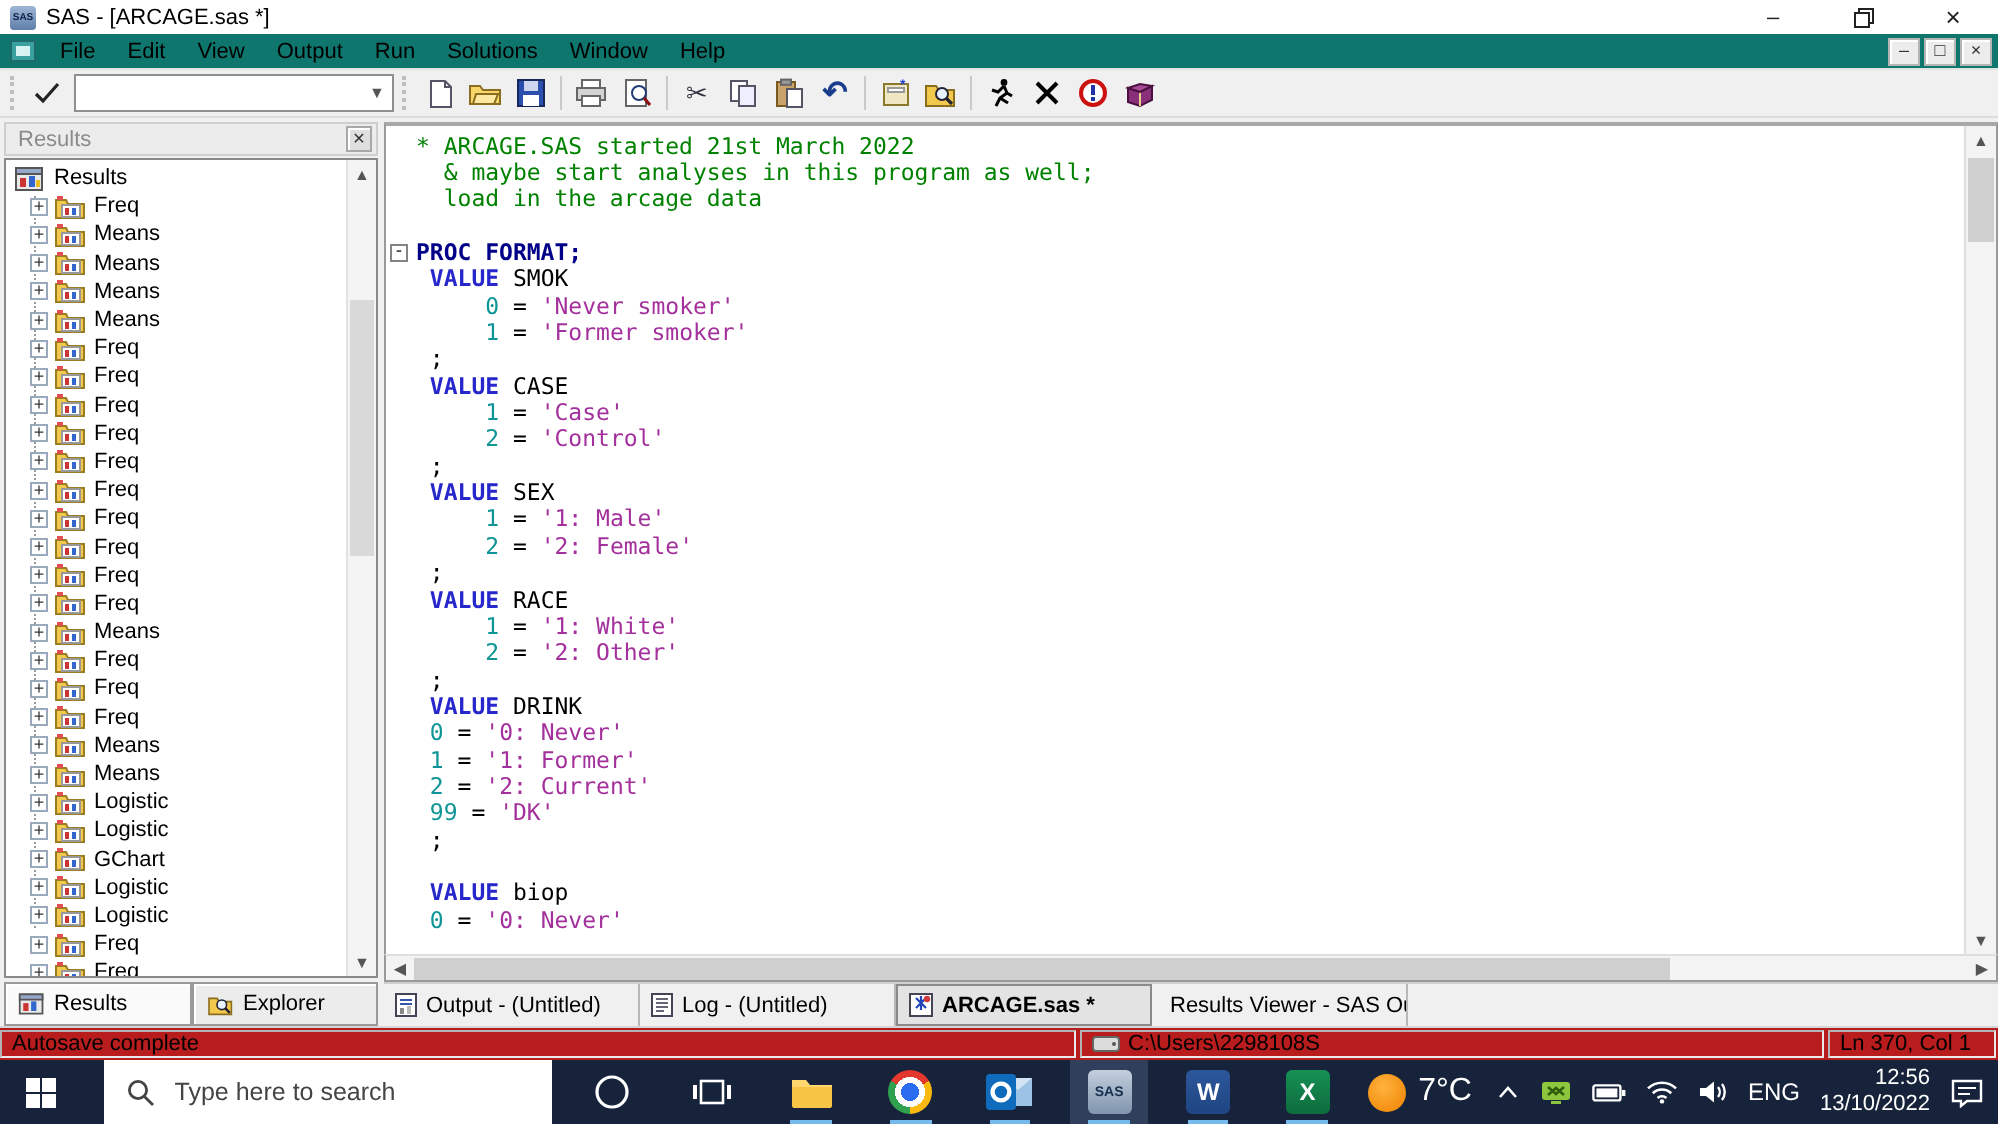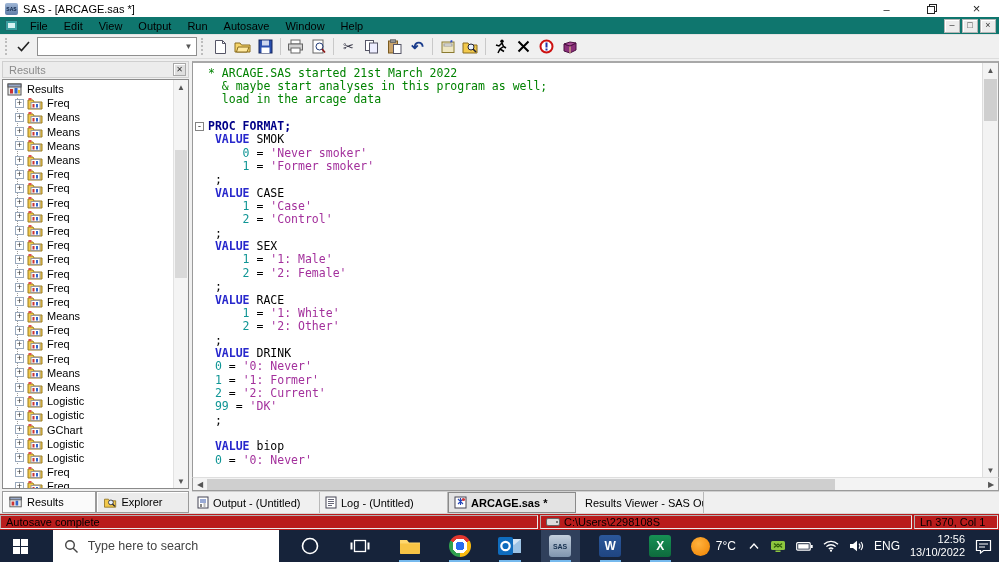--- a/index.html
+++ b/index.html
@@ -131,21 +131,21 @@
   <div class="menubar">
     <span class="menu-docicon">
         <i></i>
       </span>
     <span style="display:flex;">
         <span class="menu-item">File</span>
         <span class="menu-item">Edit</span>
         <span class="menu-item">View</span>
         <span class="menu-item">Output</span>
         <span class="menu-item">Run</span>
-        <span class="menu-item">Autosave</span>
+        <span class="menu-item">Solutions</span>
         <span class="menu-item">Window</span>
         <span class="menu-item">Help</span>
       </span>
     <div class="mdi-btns">
       <span class="mdi-btn">–</span>
       <span class="mdi-btn">□</span>
       <span class="mdi-btn">×</span>
     </div>
   </div>
 
@@ -768,21 +768,21 @@
   <div class="tb-cell running">
       <span class="tile word">W</span>
     </div>
   <div class="tb-cell running">
       <span class="tile excel">X</span>
     </div>
 
   <div class="tray">
     <span class="weather">
       <span class="sun-ball"></span>
-      <span class="txt" style="font-size:12px;">7°C</span>
+      <span class="txt" style="font-size:16px;">7°C</span>
     </span>
     <svg width="12" height="10" viewBox="0 0 12 10">
         <path d="M2 7.5 L6 3 L10 7.5" fill="none" stroke="#fff" stroke-width="1.3"></path>
       </svg>
     <svg width="16" height="13" viewBox="0 0 16 13">
         <rect x="1" y="1" width="14" height="9" rx="1.5" fill="#8dc63f"></rect>
         <path d="M4 3.5 L8 7 L12 3.5 M4 7.5 L8 4 L12 7.5" stroke="#2f5d0a" stroke-width="1.3" fill="none"></path>
         <rect x="5.5" y="10.5" width="5" height="1.5" fill="#8dc63f"></rect>
       </svg>
     <svg width="17" height="11" viewBox="0 0 17 11">

